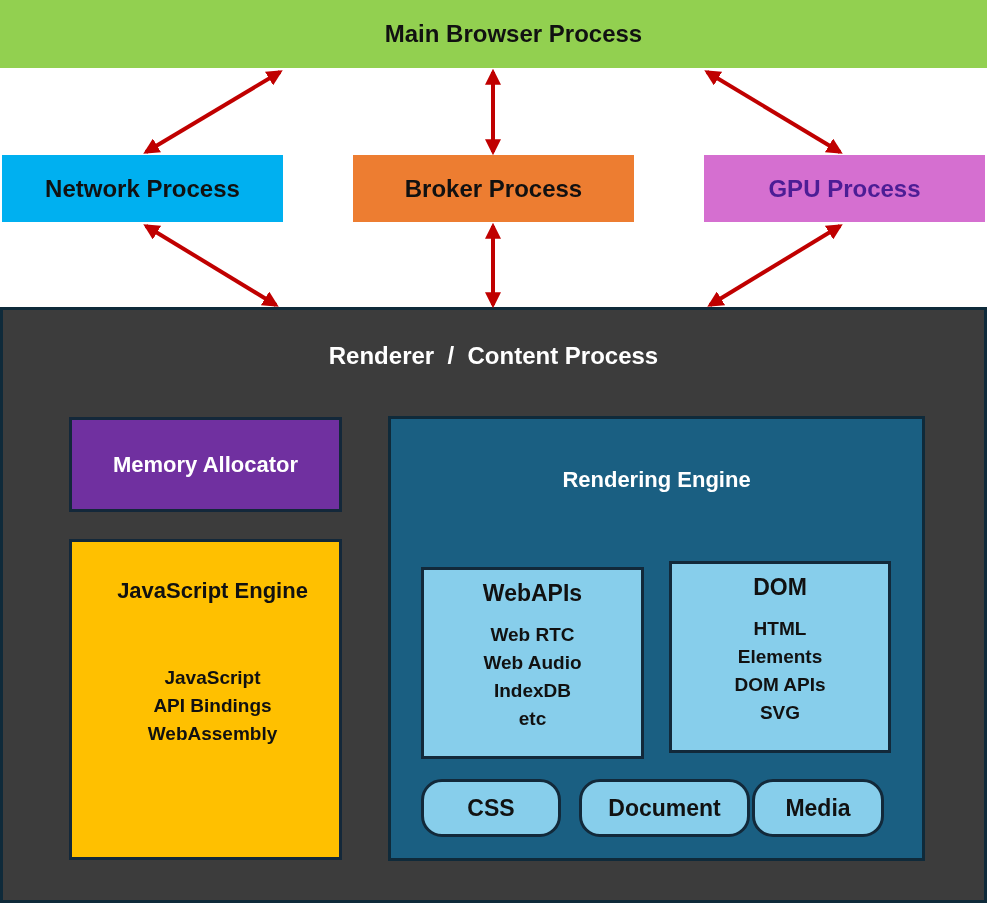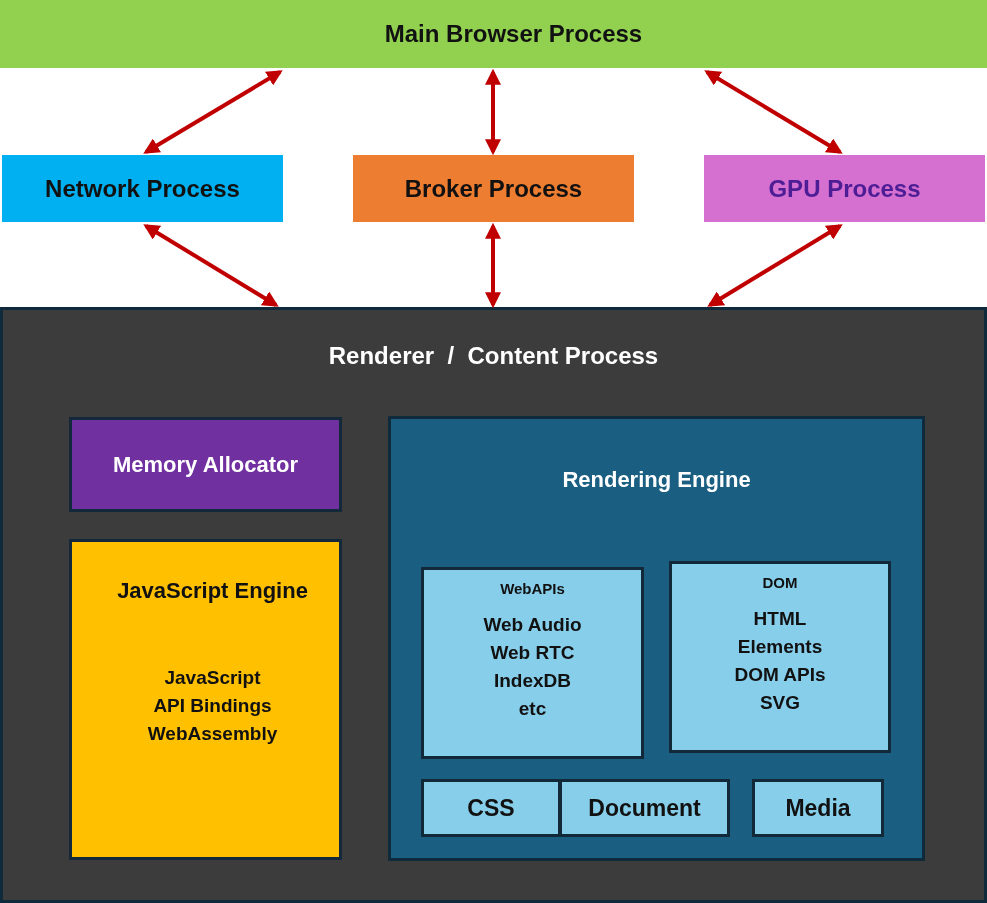--- a/index.html
+++ b/index.html
@@ -12,27 +12,27 @@
   .gpu  { left:704px; top:155px; width:281px; height:67px; background:#d56fd0; color:#4c1d95; font-size:24px; }
   .renderer { position:absolute; left:0; top:307px; width:987px; height:596px; background:#3c3c3c; border:3px solid #0f2a3a; box-sizing:border-box; }
   .renderer-title { position:absolute; left:0; width:100%; top:32px; text-align:center; color:#fff; font-size:24px; }
   .mem { left:66px; top:107px; width:273px; height:95px; background:#7030a0; color:#fff; font-size:22px; border:3px solid #13283a; }
   .js  { left:66px; top:229px; width:273px; height:321px; background:#ffc000; color:#111; border:3px solid #13283a; flex-direction:column; justify-content:flex-start;padding-left:14px; }
   .js-title { font-size:22px; margin-top:36px; }
   .js-lines { font-size:19px; margin-top:60px; line-height:28px; }
   .re { left:385px; top:106px; width:537px; height:445px; background:#1a5f82; border:3px solid #0f2a3a; }
   .re-title { position:absolute; left:0; width:100%; top:48px; text-align:center; color:#fff; font-size:22px; }
   .sub { position:absolute; box-sizing:border-box; background:#87ceeb; border:3px solid #12293a; color:#111; text-align:center; }
-  .sub-title { font-size:15px; margin-top:10px; }
+  .sub-title { font-size:23px; margin-top:10px; }
   .sub-lines { font-size:19px; margin-top:14px; line-height:28px; }
   .webapis { left:30px; top:148px; width:223px; height:192px; }
   .dom { left:278px; top:142px; width:222px; height:192px; }
-  .small { display:flex; align-items:center; justify-content:center; font-size:23px; top:360px; height:58px; }
+  .small { display:flex; align-items:center; justify-content:center; font-size:23px; top:360px; height:58px;border-radius:21px; }
   .css { left:30px; width:140px; }
-  .doc { left:168px; width:171px; }
+  .doc { left:188px; width:171px; }
   .media { left:361px; width:132px; }
   svg.arrows { position:absolute; left:0; top:0; width:987px; height:903px; pointer-events:none; }
 </style>
 </head>
 <body>
 
 <div class="box main">
   <span>Main Browser Process</span>
 </div>
 
@@ -61,22 +61,22 @@
       <div>WebAssembly</div>
     </div>
   </div>
 
   <div class="box re" style="display:block;">
     <div class="re-title">Rendering Engine</div>
 
     <div class="sub webapis">
       <div class="sub-title">WebAPIs</div>
       <div class="sub-lines">
+        <div>Web RTC</div>
         <div>Web Audio</div>
-        <div>Web RTC</div>
         <div>IndexDB</div>
         <div>etc</div>
       </div>
     </div>
 
     <div class="sub dom">
       <div class="sub-title">DOM</div>
       <div class="sub-lines">
         <div>HTML</div>
         <div>Elements</div>

